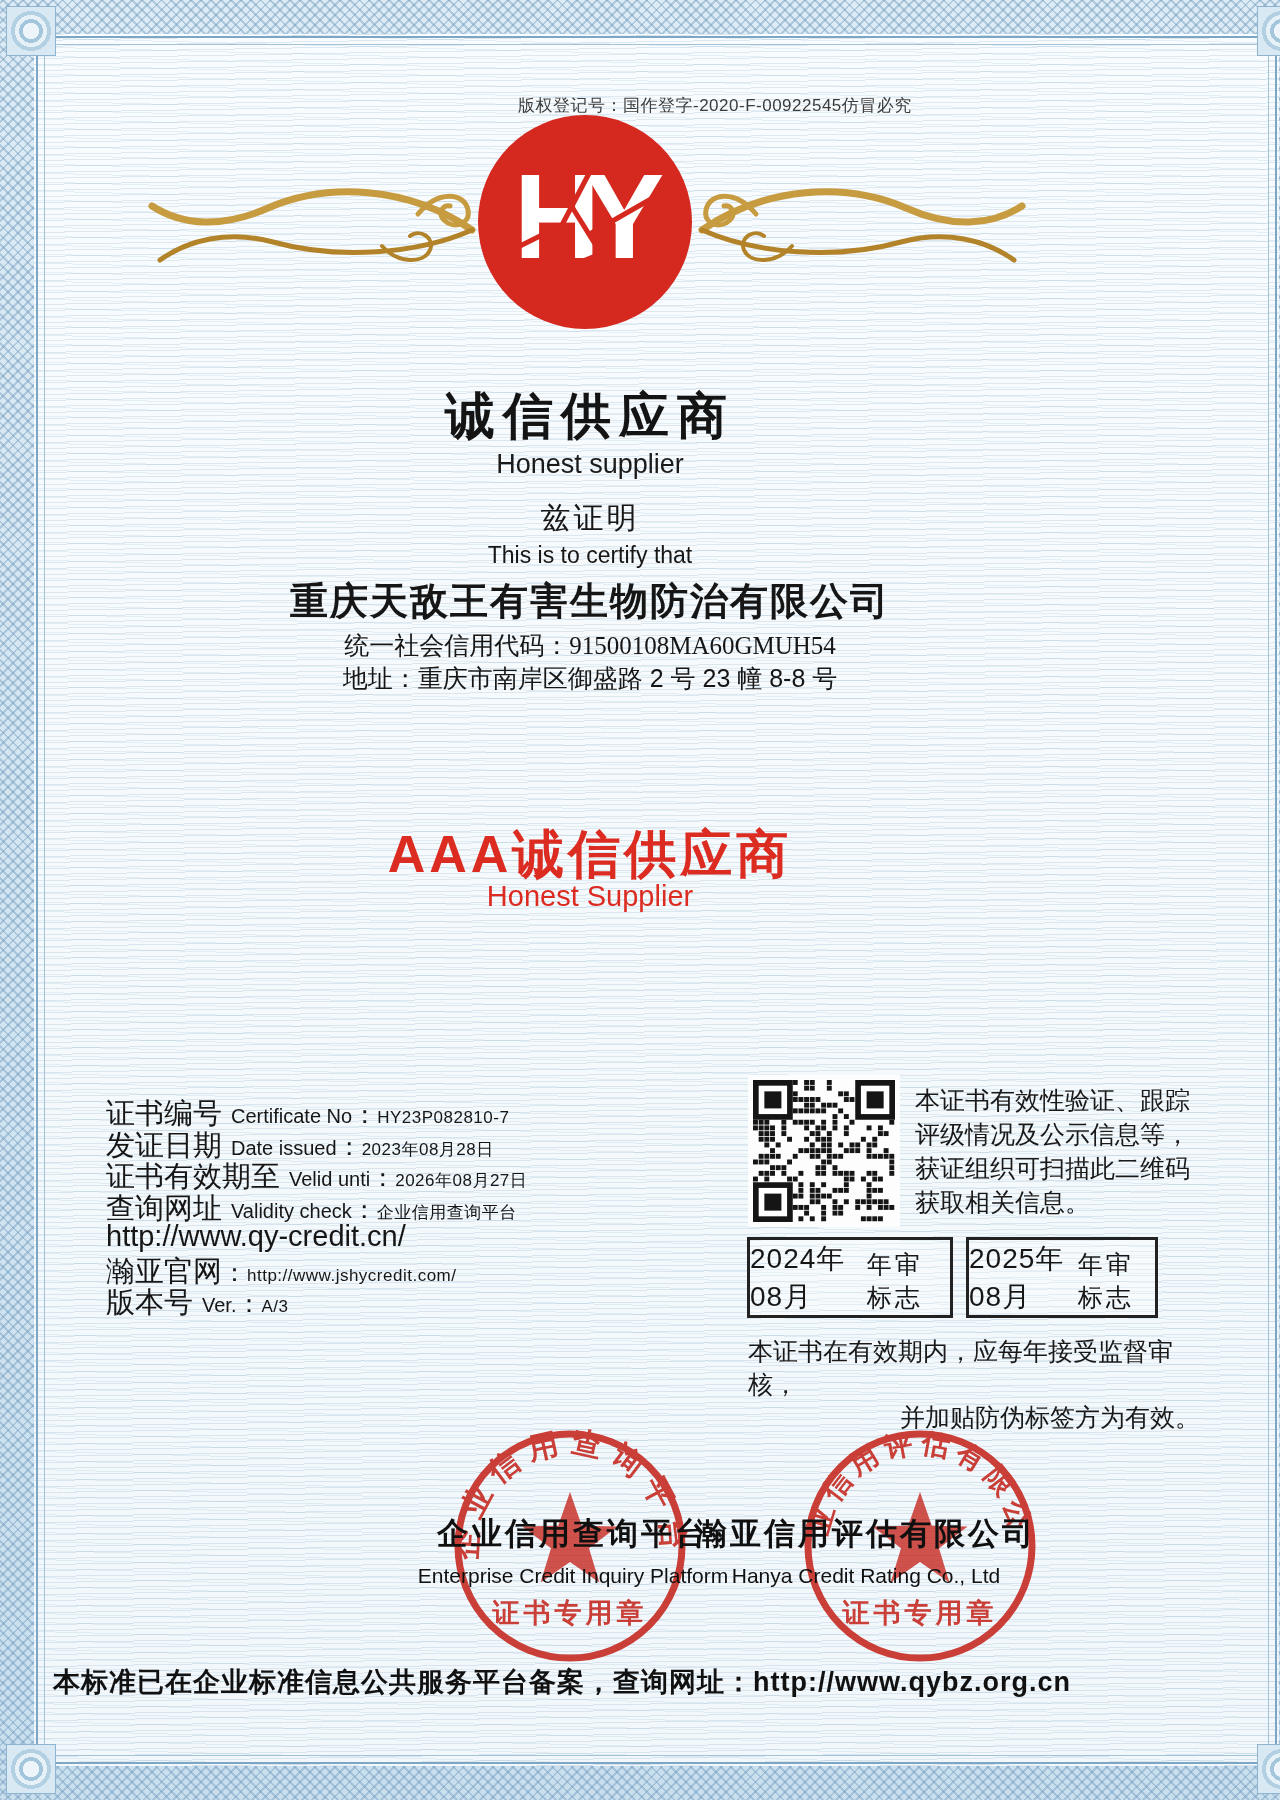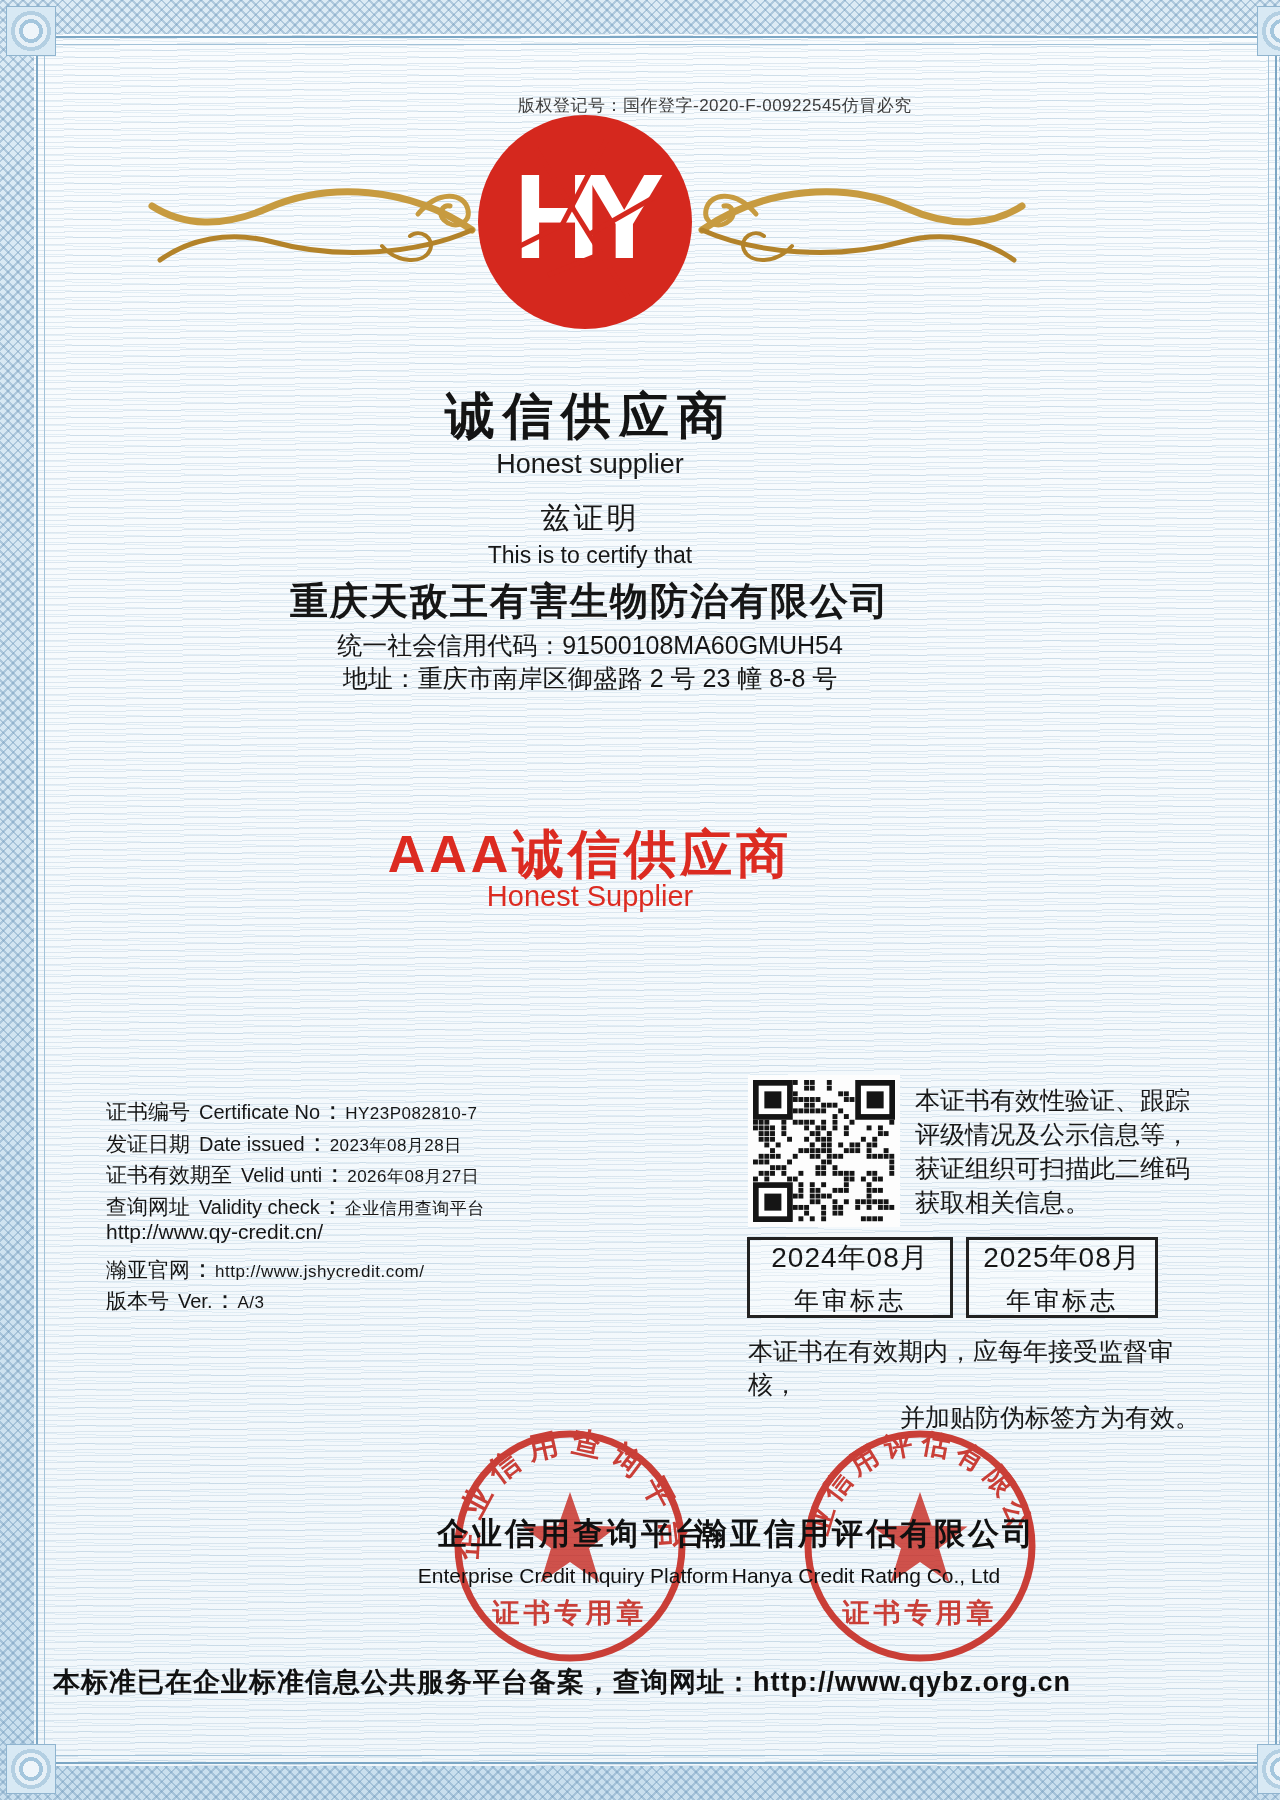--- a/index.html
+++ b/index.html
@@ -41,44 +41,44 @@
   .flourish{position:absolute;top:168px;width:332px;height:118px;z-index:2;}
   .flourish.left{left:146px;transform:scaleX(-1);}
   .flourish.right{left:696px;}
 
   .center-col{position:absolute;left:0;width:1180px;text-align:center;}
   .brand-cn{top:383px;font-size:50px;font-weight:bold;letter-spacing:8px;color:#141414;}
   .brand-en{top:449px;font-size:27px;color:#1a1a1a;}
   .certify-cn{top:498px;font-size:30px;letter-spacing:3px;}
   .certify-en{top:542px;font-size:23px;}
   .company{top:576px;font-size:38px;font-weight:bold;letter-spacing:2px;}
-  .credit{top:629px;font-size:25px;}
+  .credit{top:629px;font-size:25px;font-family:Liberation Serif, serif;}
   .addr{top:662px;font-size:25px;}
   .award-cn{top:820px;font-size:52px;font-weight:bold;color:#dc2b21;letter-spacing:4px;}
   .award-en{top:880px;font-size:29px;color:#dc2b21;}
 
   
   .details{position:absolute;left:106px;top:1094px;z-index:2;}
   .dline{height:31.5px;display:flex;align-items:baseline;white-space:nowrap;}
-  .lbl-cn{font-size:21px;}
+  .lbl-cn{font-size:29px;}
   .lbl-en{font-size:20px;margin-left:9px;}
   .lbl-en:empty{display:none;}
   .sep{font-size:25px;}
   .sep:empty{display:none;}
   .val{font-size:17px;letter-spacing:.5px;}
   .val:empty{display:none;}
 
   
   .qr{position:absolute;left:748px;top:1075px;width:142px;height:142px;background:#fdfdfd;
       padding:5px;z-index:2;}
   .qr svg{display:block;width:142px;height:142px;}
   .qr-info{position:absolute;left:915px;top:1083px;width:280px;font-size:25px;line-height:34px;color:#191919;z-index:2;}
 
   .badges{position:absolute;left:747px;top:1237px;display:flex;gap:13px;z-index:2;}
-  .badge{height:81px;border:3px solid #222;display:flex;flex-direction:column;align-items:center;
+  .badge{height:81px;border:3px solid #222;display:flex;flex-direction:row;align-items:center;
          justify-content:center;background:rgba(255,255,255,.30);box-sizing:border-box;}
   .badge.b1{width:206px}.badge.b2{width:192px}
   .badge .m{font-size:28px;letter-spacing:1px;}
   .badge .l{font-size:25px;margin-top:7px;letter-spacing:3px;}
 
   .note{position:absolute;left:748px;top:1335px;width:452px;font-size:25px;line-height:33px;color:#191919;z-index:2;}
   .note .l2{text-align:right;}
 
   
   .seal{position:absolute;width:244px;height:244px;opacity:.88;z-index:4;}

